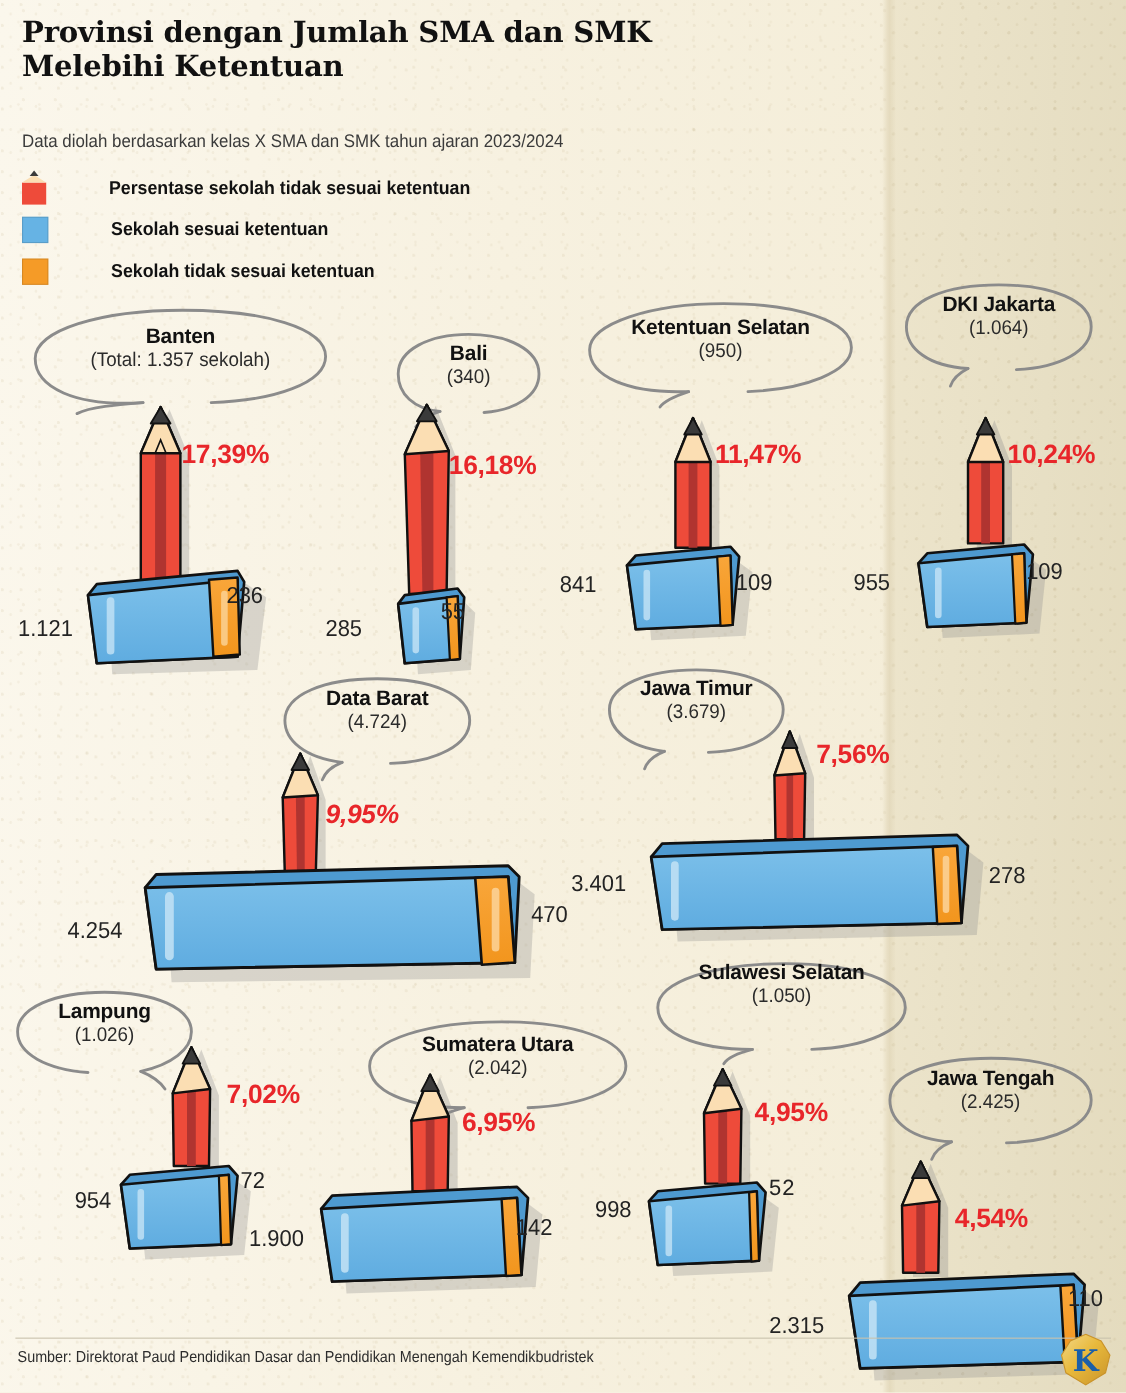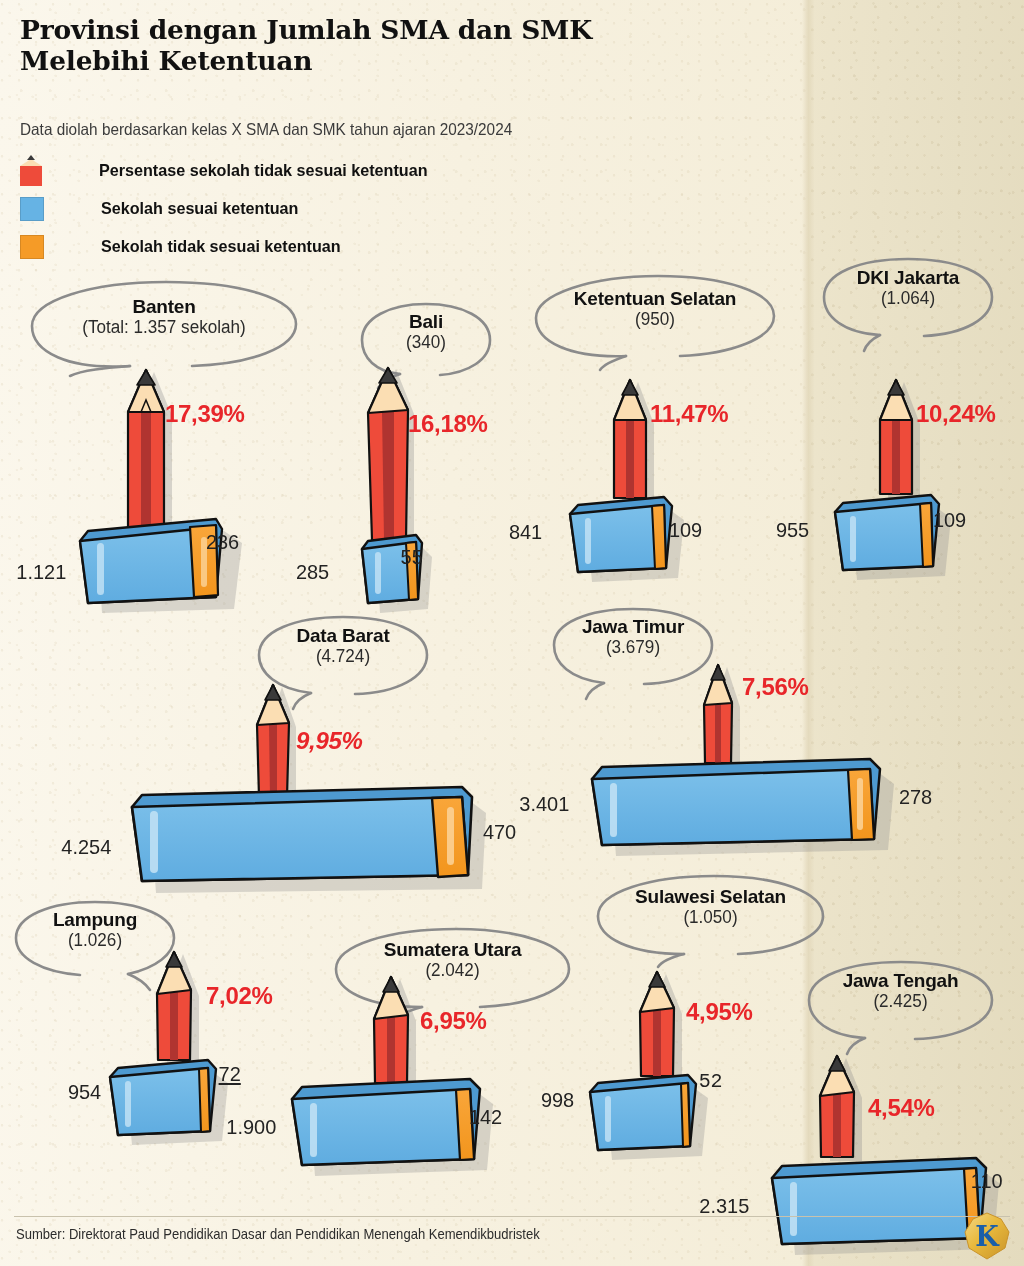--- a/index.html
+++ b/index.html
@@ -393,21 +393,21 @@
     <div class="bar" style="left:0px;top:103px;">
       <svg width="150" height="100" viewBox="0 0 150 100">
         <path d="M16 30 L104 22 L118 32 L112 90 L22 94 Z" fill="#8c8c8c" opacity=".3" transform="translate(10,8)"></path>
         <path d="M10 34 L18 25 L108 17 L116 26 L110 88 L18 92 Z" fill="#4E9AD0" stroke="#111" stroke-width="2.4" stroke-linejoin="round"></path>
         <path d="M10 34 L108 25 L110 88 L18 92 Z" fill="url(#gBlue)" stroke="#111" stroke-width="2.4" stroke-linejoin="round"></path>
         <path d="M99 26 L108 25 L110 88 L101 89 Z" fill="url(#gOrange)" stroke="#111" stroke-width="2" stroke-linejoin="round"></path>
         <rect x="25" y="38" width="6" height="46" rx="3" fill="#BFE0F4" opacity=".85"></rect>
       </svg>
     </div>
     <div class="num" style="left:-33px;top:140px;">954</div>
-    <div class="num" style="left:118px;top:122px;text-decoration:underline;">72</div>
+    <div class="num" style="left:118px;top:122px;">72</div>
   </div>
 
   <div class="callout" style="left:330px;top:925px;width:245px;height:86px;">
     <div class="bubble">
       <svg width="245" height="86" viewBox="0 0 245 86">
         <path d="M92 82 C38 82 6 66 6 44 C6 20 60 4 126 4 C190 4 239 20 239 44 C239 64 202 80 150 82" fill="none" stroke="#8b8b8b" stroke-width="2.6" stroke-linecap="round"></path>
         <path d="M92 82 C80 85 70 89 66 95" fill="none" stroke="#8b8b8b" stroke-width="2.6" stroke-linecap="round"></path>
       </svg>
     </div>
     <div class="ctext" style="top:14px;">
@@ -440,21 +440,21 @@
     <div class="num" style="left:188px;top:140px;">142</div>
   </div>
 
   <div class="callout" style="left:592px;top:872px;width:237px;height:86px;">
     <div class="bubble">
       <svg width="237" height="86" viewBox="0 0 237 86">
         <path d="M92 82 C38 82 6 66 6 44 C6 20 58 4 122 4 C186 4 231 20 231 44 C231 64 196 80 146 82" fill="none" stroke="#8b8b8b" stroke-width="2.6" stroke-linecap="round"></path>
         <path d="M92 82 C80 85 70 89 66 95" fill="none" stroke="#8b8b8b" stroke-width="2.6" stroke-linecap="round"></path>
       </svg>
     </div>
-    <div class="ctext" style="top:14px;">
+    <div class="ctext" style="top:2px;">
       <div class="cname">Sulawesi Selatan</div>
       <div class="ctot">(1.050)</div>
     </div>
   </div>
 
   <div class="grp" style="left:580px;top:960px;width:210px;height:190px;">
     <div class="pencil" style="left:48px;top:0;">
       <svg width="56" height="118" viewBox="0 0 56 118">
         <path d="M13 116 L13 50 L29 10 L45 50 L45 116 Z" fill="#8c8c8c" opacity=".32" transform="translate(9,4)"></path>
         <path d="M13 116 L12 52 L29 12 L46 48 L45 116 Z" fill="#EE4B3A" stroke="#111" stroke-width="2.2" stroke-linejoin="round"></path>

